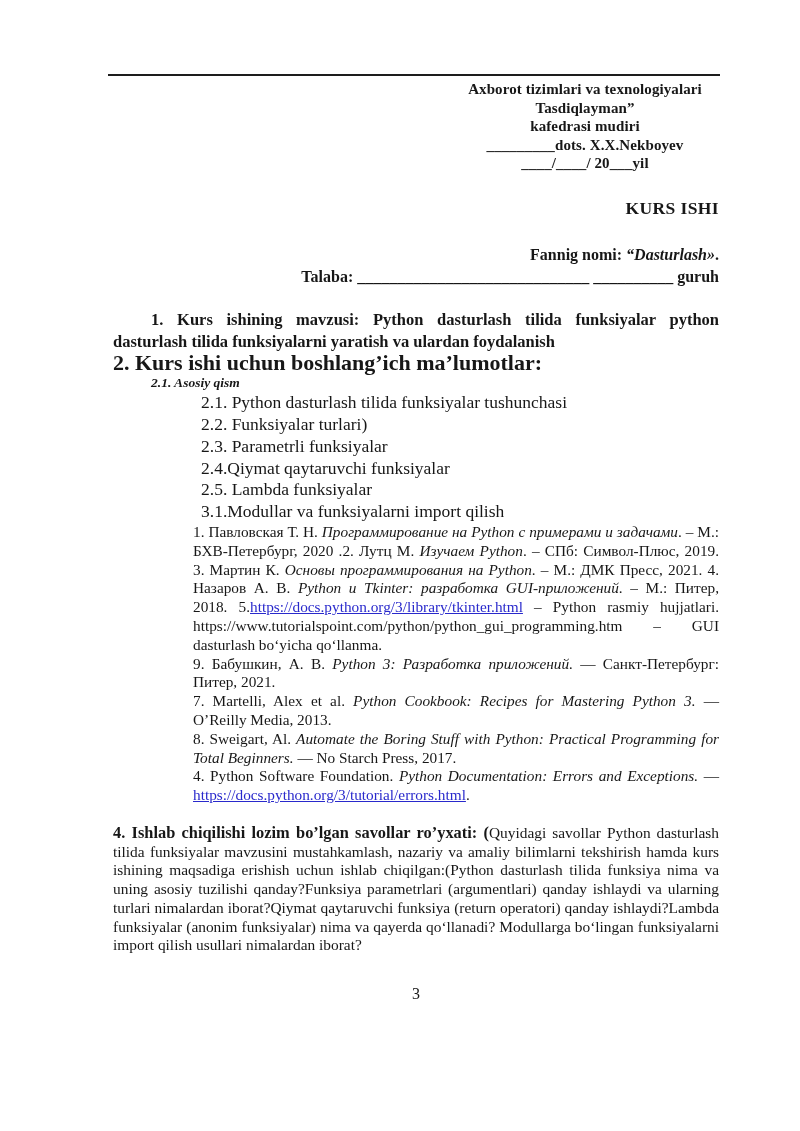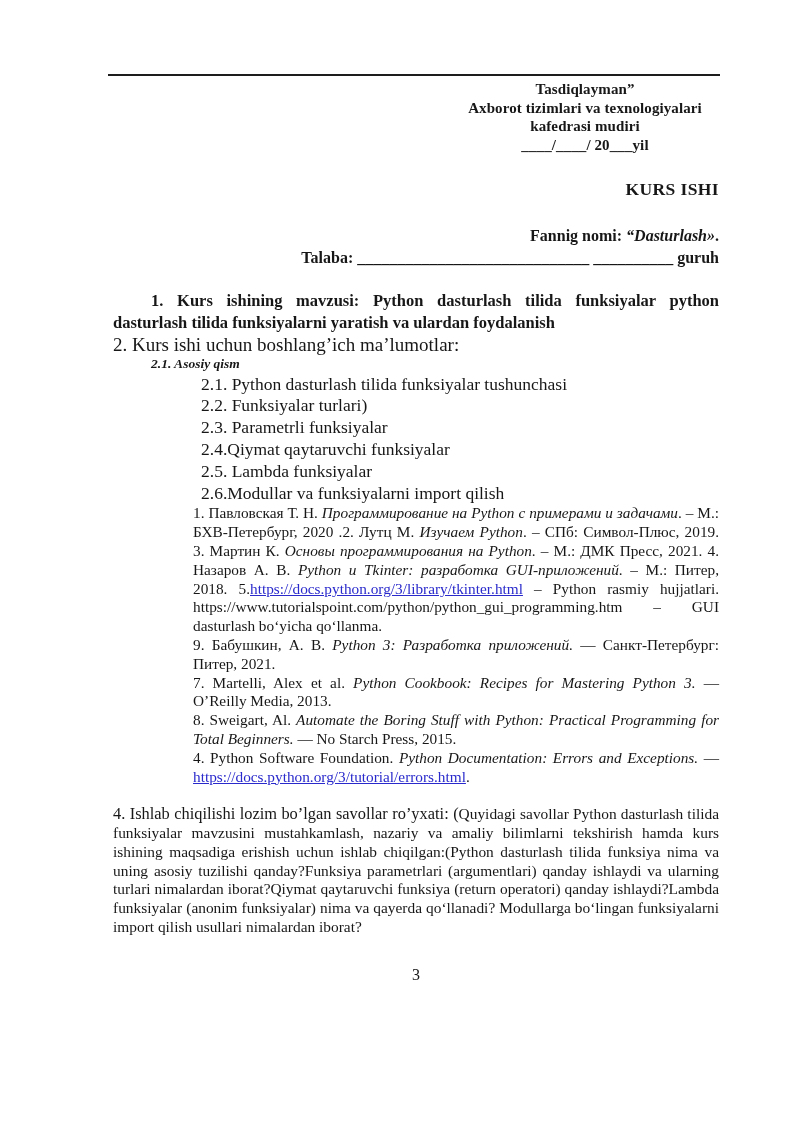--- a/index.html
+++ b/index.html
@@ -45,22 +45,22 @@
 
   .topic-paragraph {
     margin-top: 21px;
     font-weight: 700;
     font-size: 16.5px;
     line-height: 21.6px;
     text-align: justify;
     text-indent: 38px;
   }
   .heading-bold {
-    font-weight: 400;
-    font-size: 19px;
+    font-weight: 700;
+    font-size: 22px;
     line-height: 21.6px;
   }
   .sub-label {
     font-weight: 700;
     font-style: italic;
     font-size: 13.5px;
     line-height: 18.5px;
     margin-left: 38px;
   }
   .outline { font-size: 17.5px; line-height: 21.8px; margin-left: 88px; }
@@ -70,21 +70,21 @@
     line-height: 19px;
     margin-left: 38px;
   }
   .ref {
     margin: 0 0 0 80px;
     font-size: 15.3px;
     line-height: 18.8px;
     text-align: justify;
   }
   .seg-italic { font-style: italic; }
-  .seg-bold { font-weight: 400; }
+  .seg-bold { font-weight: 700; }
   .questions .seg-bold { font-size: 16.4px; }
   a.link { color: var(--link); text-decoration: underline; cursor: pointer; }
 
   .questions {
     margin-top: 19px;
     font-size: 15.4px;
     line-height: 18.7px;
     text-align: justify;
   }
 
@@ -95,23 +95,24 @@
   }
 </style>
 </head>
 <body>
 
 <div class="page">
 
   <div class="top-rule"></div>
 
   <div class="approval">
+    <div>Axborot tizimlari va texnologiyalari</div>
     <div>Tasdiqlayman”</div>
-    <div>Axborot tizimlari va texnologiyalari</div>
     <div>kafedrasi mudiri</div>
+    <div>_________dots. X.X.Nekboyev</div>
     <div>____/____/ 20___yil</div>
   </div>
 
   <div class="content">
 
     <div class="doc-title">KURS ISHI</div>
 
     <div class="course">
       <div class="line"><span>Fannig nomi: </span><span class="subject-name">“Dasturlash»</span><span>.</span></div>
       <div class="line">Talaba:  _____________________________  __________ guruh</div>
@@ -122,29 +123,29 @@
     <div class="heading-bold">2. Kurs ishi uchun boshlang’ich ma’lumotlar:</div>
 
     <div class="sub-label">2.1. Asosiy qism</div>
 
     <div class="outline">
       <div>2.1. Python dasturlash tilida funksiyalar tushunchasi</div>
       <div>2.2. Funksiyalar turlari)</div>
       <div>2.3. Parametrli funksiyalar</div>
       <div>2.4.Qiymat qaytaruvchi funksiyalar</div>
       <div>2.5. Lambda funksiyalar</div>
-      <div>2.6.Modullar va funksiyalarni import qilish</div>
+      <div>3.1.Modullar va funksiyalarni import qilish</div>
     </div>
 
 
 
     <div class="ref"><span class="seg-plain">1. Павловская Т. Н. </span><span class="seg-italic">Программирование на Python с примерами и задачами</span><span class="seg-plain">. – М.: БХВ-Петербург, 2020 .2. Лутц М. </span><span class="seg-italic">Изучаем Python</span><span class="seg-plain">. – СПб: Символ-Плюс, 2019. 3. Мартин К. </span><span class="seg-italic">Основы программирования на Python</span><span class="seg-plain">. – М.: ДМК Пресс, 2021.  4. Назаров А. В. </span><span class="seg-italic">Python и Tkinter: разработка GUI-приложений</span><span class="seg-plain">. – М.: Питер, 2018.   5.</span><a class="link" href="#">https://docs.python.org/3/library/tkinter.html</a><span class="seg-plain"> – Python rasmiy hujjatlari.  https://www.tutorialspoint.com/python/python_gui_programming.htm – GUI dasturlash boʻyicha qoʻllanma.</span></div>
     <div class="ref"><span class="seg-plain">9.  Бабушкин, А. В. </span><span class="seg-italic">Python 3: Разработка приложений.</span><span class="seg-plain"> — Санкт-Петербург: Питер, 2021.</span></div>
     <div class="ref"><span class="seg-plain">7.  Martelli, Alex et al. </span><span class="seg-italic">Python Cookbook: Recipes for Mastering Python 3.</span><span class="seg-plain"> — O’Reilly Media, 2013.</span></div>
-    <div class="ref"><span class="seg-plain">8.  Sweigart, Al. </span><span class="seg-italic">Automate the Boring Stuff with Python: Practical Programming for Total Beginners.</span><span class="seg-plain"> — No Starch Press, 2015.</span></div>
+    <div class="ref"><span class="seg-plain">8.  Sweigart, Al. </span><span class="seg-italic">Automate the Boring Stuff with Python: Practical Programming for Total Beginners.</span><span class="seg-plain"> — No Starch Press, 2017.</span></div>
     <div class="ref"><span class="seg-plain">4.  Python Software Foundation. </span><span class="seg-italic">Python Documentation: Errors and Exceptions.</span><span class="seg-plain"> — </span><a class="link" href="#">https://docs.python.org/3/tutorial/errors.html</a><span class="seg-plain">.</span></div>
 
     <div class="questions"><span class="seg-bold">4. Ishlab chiqilishi lozim bo’lgan savollar ro’yxati: (</span><span class="seg-plain">Quyidagi savollar Python dasturlash tilida funksiyalar mavzusini mustahkamlash, nazariy va amaliy bilimlarni tekshirish hamda kurs ishining maqsadiga erishish uchun ishlab chiqilgan:(Python dasturlash tilida funksiya nima va uning asosiy tuzilishi qanday?Funksiya parametrlari (argumentlari) qanday ishlaydi va ularning turlari nimalardan iborat?Qiymat qaytaruvchi funksiya (return operatori) qanday ishlaydi?Lambda funksiyalar (anonim funksiyalar) nima va qayerda qoʻllanadi? Modullarga boʻlingan funksiyalarni import qilish usullari nimalardan iborat?</span></div>
 
     <div class="page-number">3</div>
 
   </div>
 </div>
 
 </body></html>

